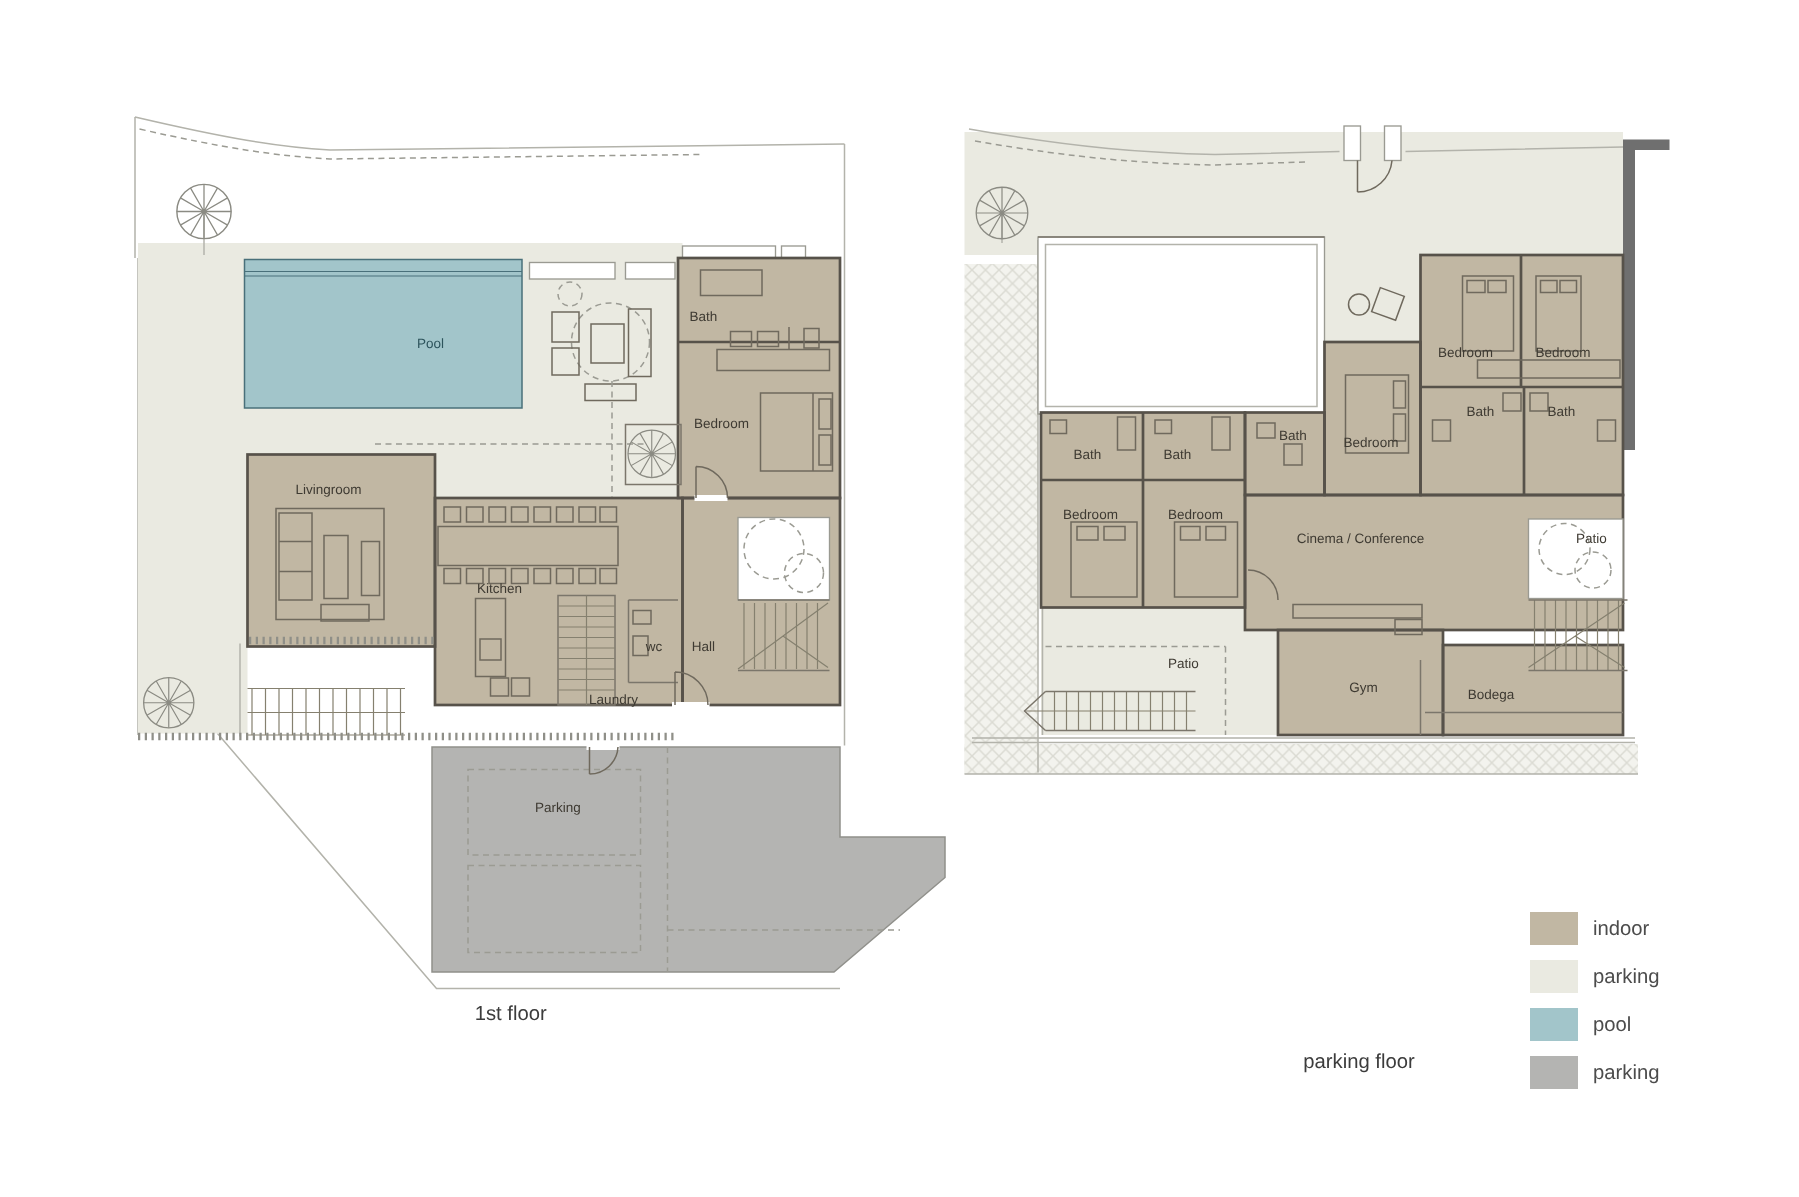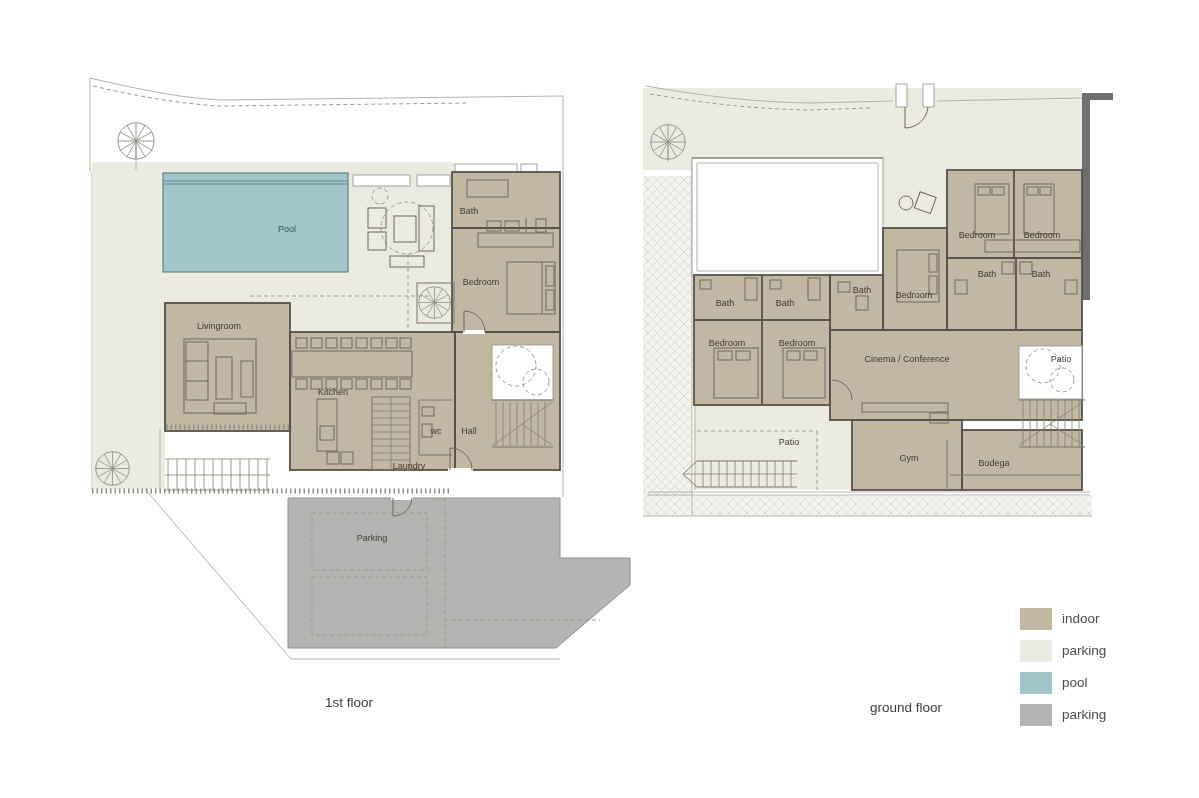--- a/index.html
+++ b/index.html
@@ -302,22 +302,22 @@
     <text class="room-label" x="987" y="277">Bath</text>
     <text class="room-label" x="1041" y="277">Bath</text>
     <text class="room-label" x="907" y="362">Cinema / Conference</text>
     <text class="room-label" x="789" y="445">Patio</text>
     <text class="room-label" x="1061" y="362">Patio</text>
     <text class="room-label" x="909" y="461">Gym</text>
     <text class="room-label" x="994" y="466">Bodega</text>
   </g>
 </svg>
 
-<div class="title-label" style="left:308px;top:695px;width:65px;text-align:right;">1st floor</div>
-<div class="title-label" style="left:861px;top:700px;width:90px;">ground floor</div>
+<div class="title-label" style="left:308px;top:668px;width:65px;">1st floor</div>
+<div class="title-label" style="left:861px;top:700px;width:90px;">parking floor</div>
 
 <div class="legend">
   <div class="legend-row">
     <span class="swatch sw-indoor"></span>
     <span class="legend-label">indoor</span>
   </div>
   <div class="legend-row">
     <span class="swatch sw-outdoor"></span>
     <span class="legend-label">parking</span>
   </div>

